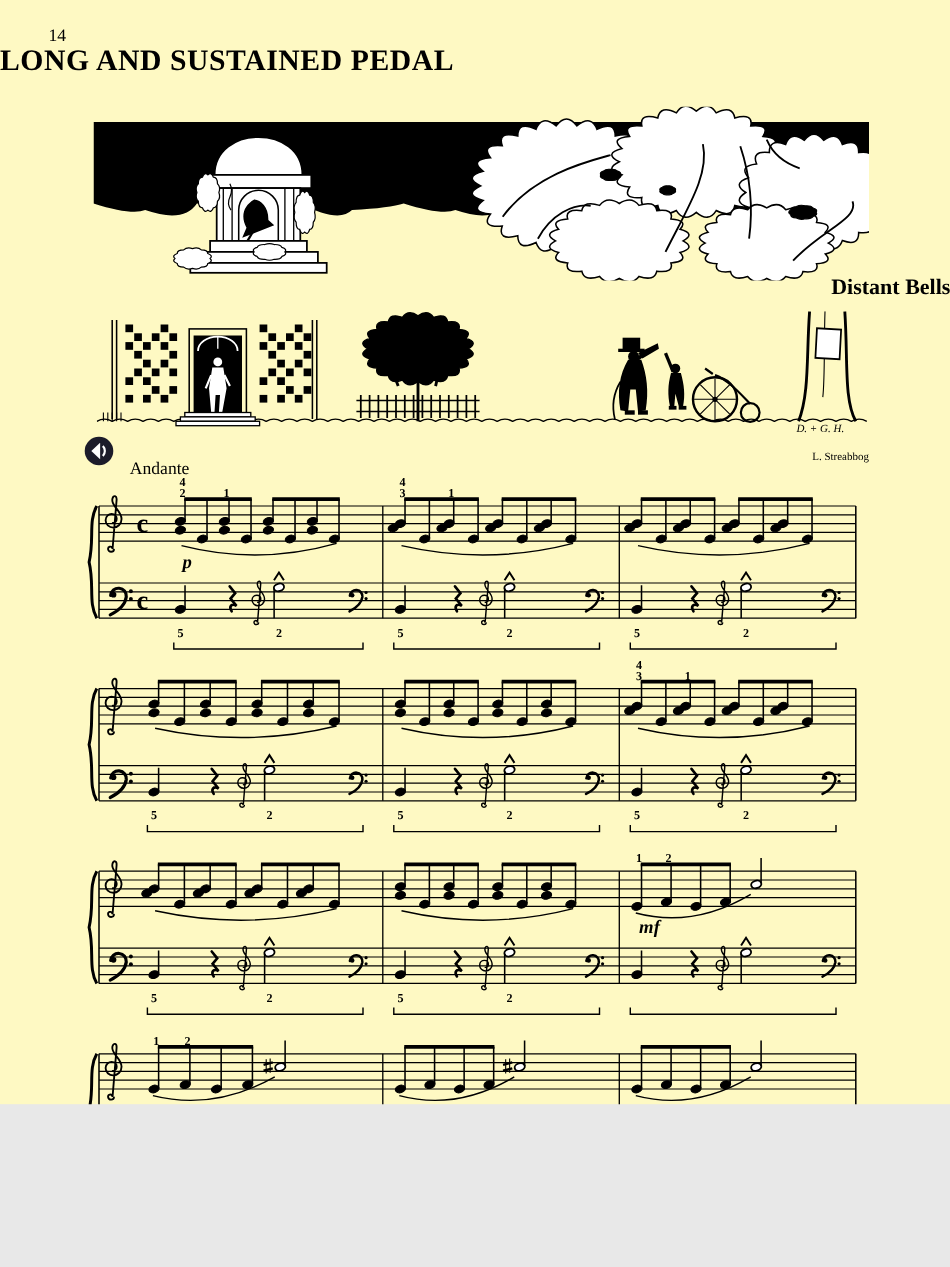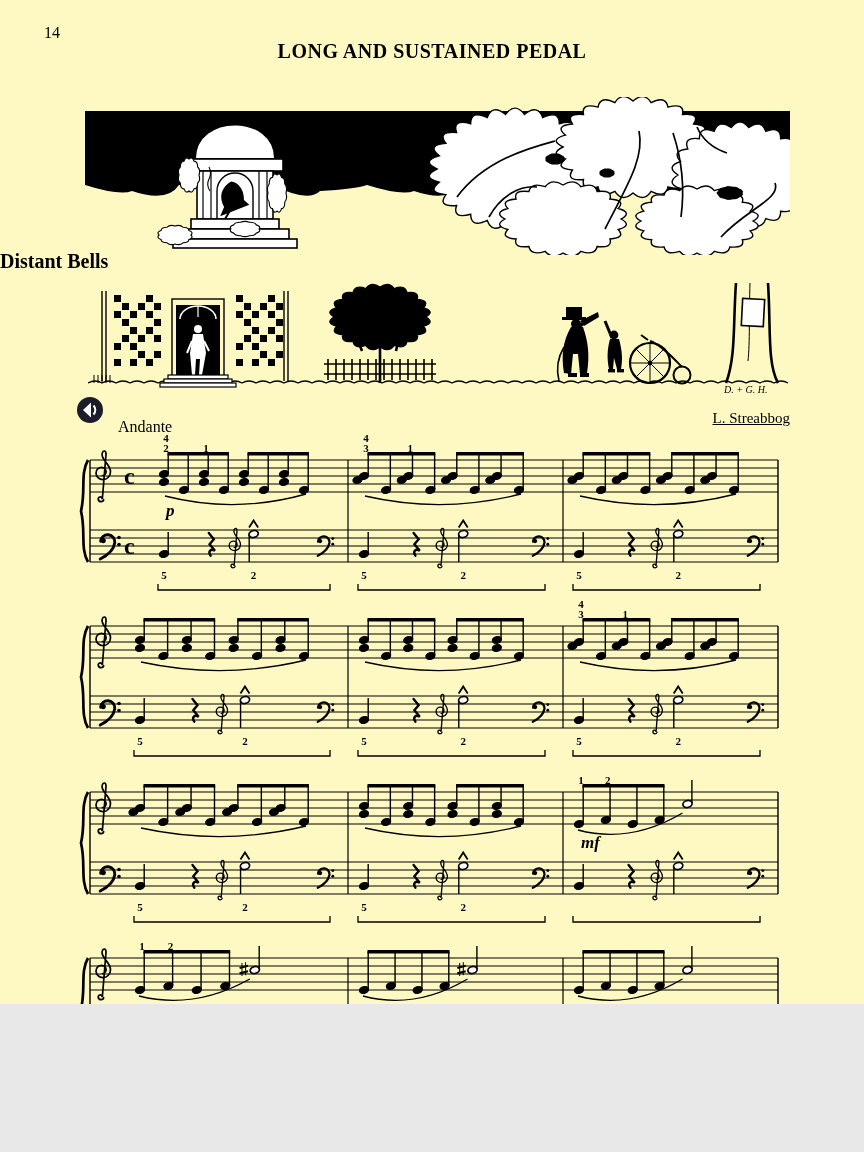--- a/index.html
+++ b/index.html
@@ -1,27 +1,27 @@
 <!DOCTYPE html>
 <html><head>
 <meta charset="utf-8">
 <style>
   html,body{margin:0;padding:0;background:#e8e8e8;}
   .page{position:relative;width:864px;height:1004px;background:#fef9c3;overflow:hidden;
         font-family:"Liberation Serif",serif;color:#000;}
   .pagenum{position:absolute;left:44px;top:24px;font-size:16px;}
-  .title{position:absolute;left:0;top:40px;width:100%;text-align:center;
-         font-size:20px;font-weight:bold;letter-spacing:.5px;}
-  .piece-title{position:absolute;left:0;top:250px;width:100%;text-align:left;
+  .title{position:absolute;left:0;top:40px;width:100%;
+         font-size:27px;font-weight:bold;letter-spacing:.5px;}
+  .piece-title{position:absolute;left:0;top:250px;width:100%;text-align:right;
          font-size:20px;font-weight:bold;}
   .art1{position:absolute;left:85px;top:97px;width:705px;height:158px;}
   .art2{position:absolute;left:88px;top:283px;width:702px;height:116px;}
   .speaker{position:absolute;left:76px;top:396px;width:28px;height:28px;cursor:pointer;}
   .tempo{position:absolute;left:118px;top:418px;font-size:16px;font-weight:normal;}
-  .composer{position:absolute;right:74px;top:410px;font-size:15px;text-decoration:underline;}
+  .composer{position:absolute;right:74px;top:410px;font-size:10px;}
   .system{position:absolute;left:78px;width:712px;height:164px;}
 </style>
 </head>
 <body>
 
 <div class="page">
   <div class="pagenum">14</div>
   <div class="title">LONG AND SUSTAINED PEDAL</div>
 
   <svg id="art1" class="art1" viewBox="0 0 705 158">

